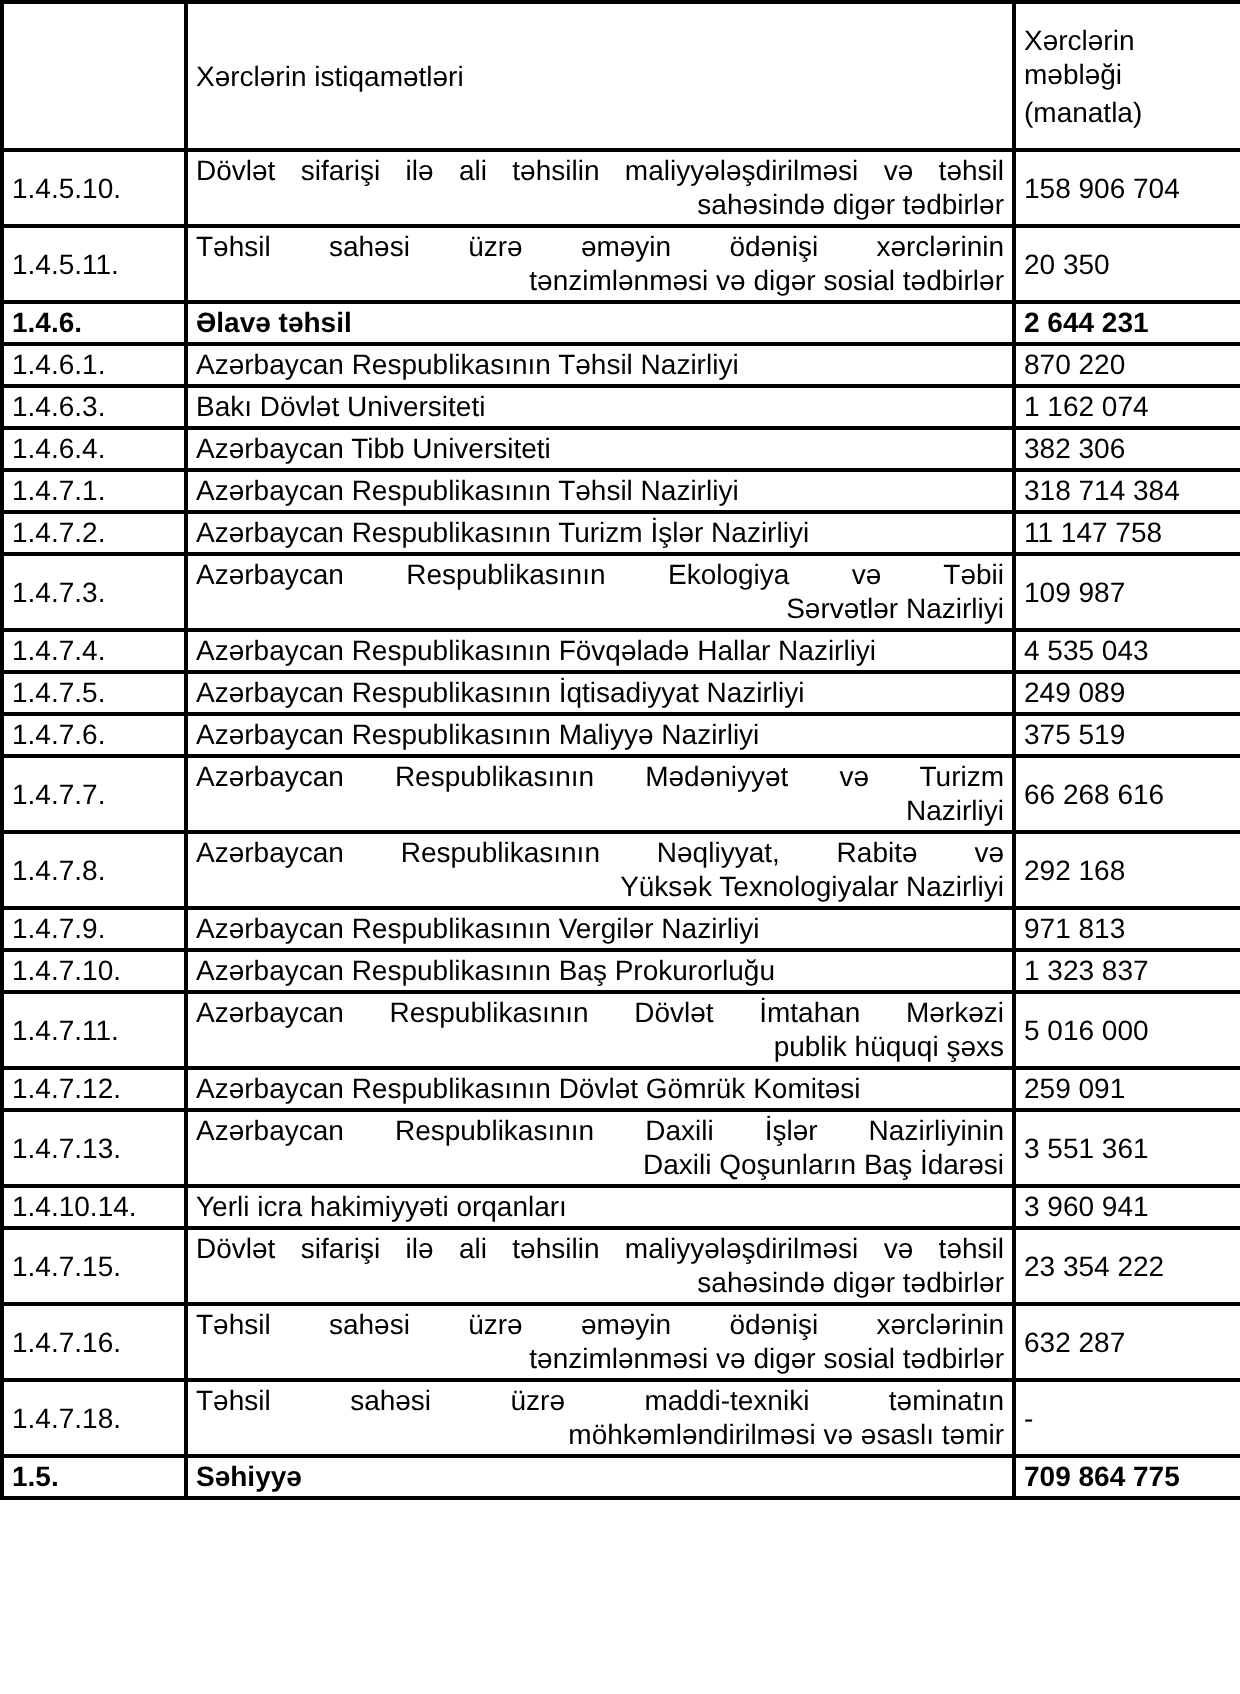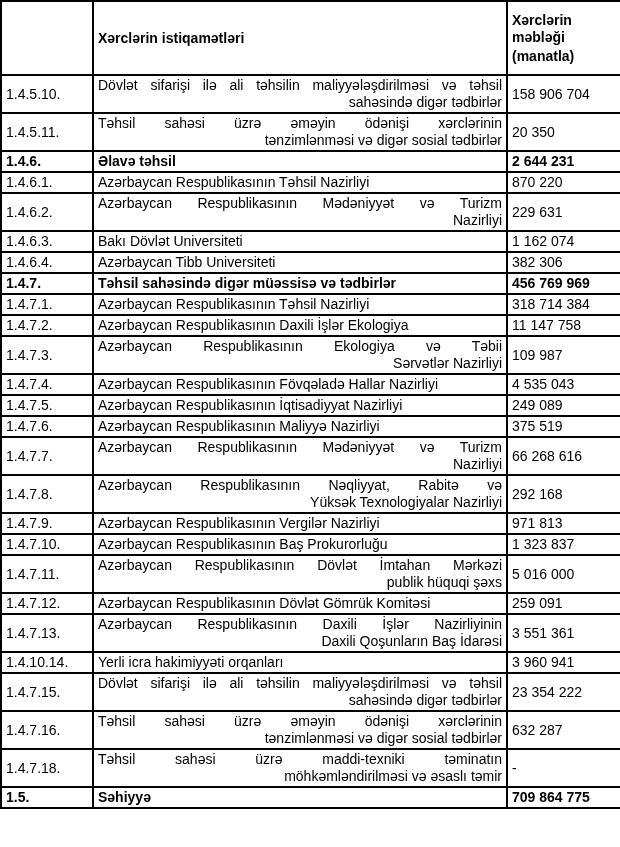--- a/index.html
+++ b/index.html
@@ -27,21 +27,21 @@
     color: #000000;
     overflow: hidden;
     font-weight: normal;
     text-align: left;
   }
   col.c-code { width: 92px; }
   col.c-desc { width: 414px; }
   col.c-val  { width: 114px; }
 
   tr.header-row { height: 74px; }
-  tr.header-row th { font-weight: bold; }
+  tr.header-row th { font-weight: normal; }
   th.h-desc { vertical-align: middle; }
   th.h-amount { vertical-align: top; padding-top: 2px; }
   th.h-amount .unit { margin-top: 2px; }
 
   td.code { padding-left: 3px; }
   td.val  { padding-left: 3px; }
 
   
   .jl      { text-align: justify; text-align-last: justify; }
   .jl-last { text-align: right; }
@@ -89,50 +89,37 @@
     <td class="code">1.4.6.</td>
     <td class="desc">Əlavə təhsil</td>
     <td class="val">2 644 231</td>
   </tr>
         <tr>
     <td class="code">1.4.6.1.</td>
     <td class="desc">Azərbaycan Respublikasının Təhsil Nazirliyi</td>
     <td class="val">870 220</td>
   </tr>
         <tr>
-    <td class="code">1.4.6.2.</td>
-    <td class="desc">
-            <div class="jl">Azərbaycan Respublikasının Mədəniyyət və Turizm</div>
-            <div class="jl-last">Nazirliyi</div>
-          </td>
-    <td class="val">229 631</td>
-  </tr>
-        <tr>
     <td class="code">1.4.6.3.</td>
     <td class="desc">Bakı Dövlət Universiteti</td>
     <td class="val">1 162 074</td>
   </tr>
         <tr>
     <td class="code">1.4.6.4.</td>
     <td class="desc">Azərbaycan Tibb Universiteti</td>
     <td class="val">382 306</td>
   </tr>
-        <tr class="bold">
-    <td class="code">1.4.7.</td>
-    <td class="desc">Təhsil sahəsində digər müəssisə və tədbirlər</td>
-    <td class="val">456 769 969</td>
-  </tr>
         <tr>
     <td class="code">1.4.7.1.</td>
     <td class="desc">Azərbaycan Respublikasının Təhsil Nazirliyi</td>
     <td class="val">318 714 384</td>
   </tr>
         <tr>
     <td class="code">1.4.7.2.</td>
-    <td class="desc">Azərbaycan Respublikasının Daxili İşlər Ekologiya</td>
+    <td class="desc">Azərbaycan Respublikasının Turizm İşlər Nazirliyi</td>
     <td class="val">11 147 758</td>
   </tr>
         <tr>
     <td class="code">1.4.7.3.</td>
     <td class="desc">
             <div class="jl">Azərbaycan Respublikasının Ekologiya və Təbii</div>
             <div class="jl-last">Sərvətlər Nazirliyi</div>
           </td>
     <td class="val">109 987</td>
   </tr>

